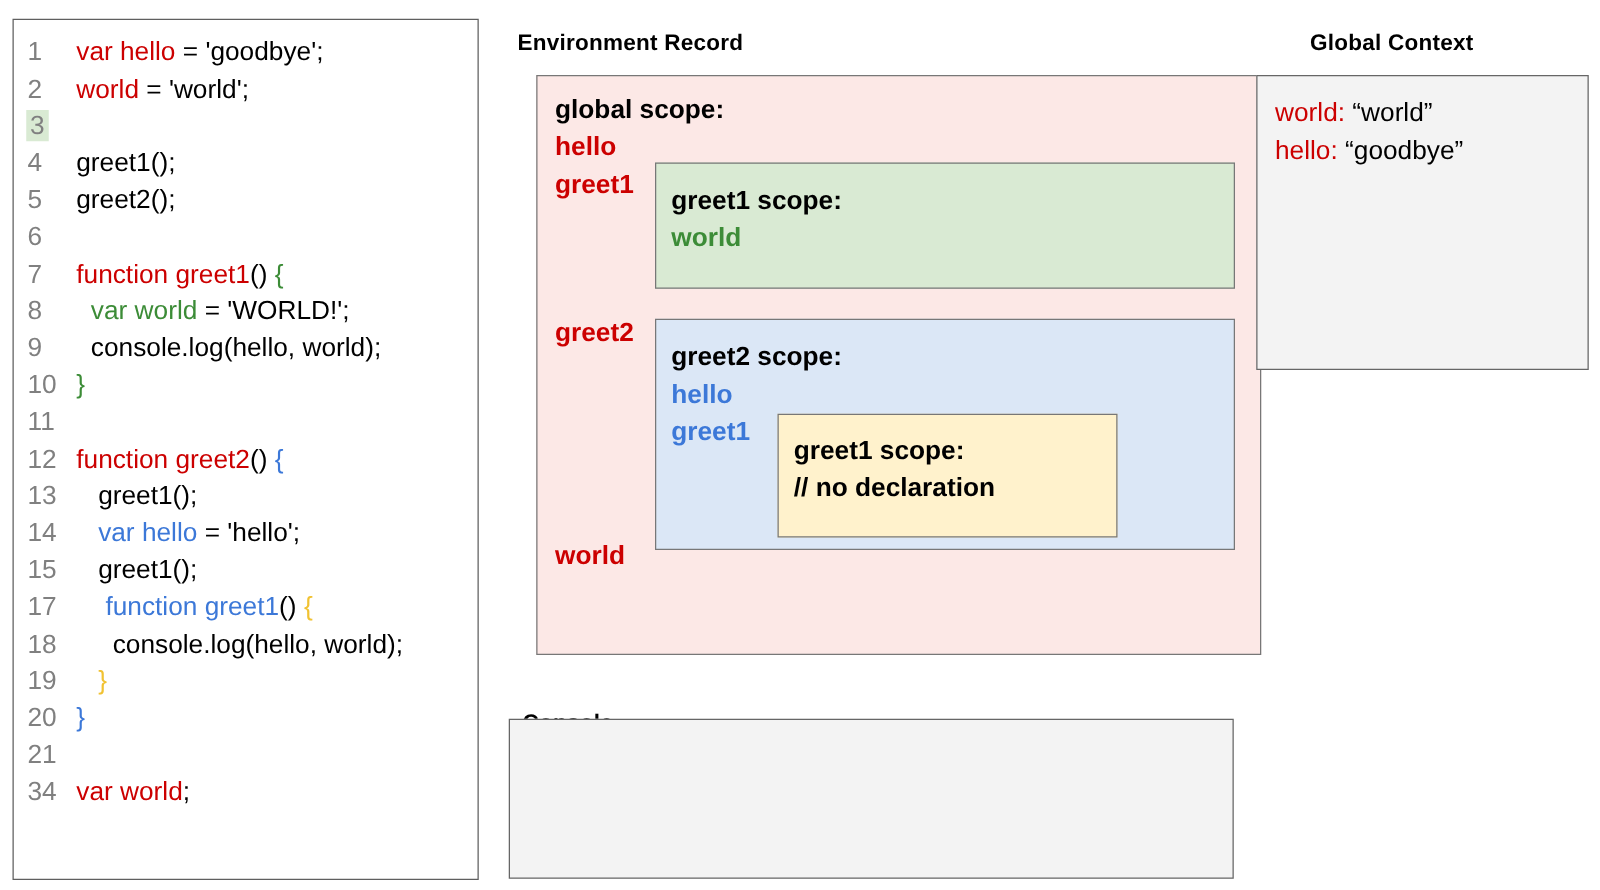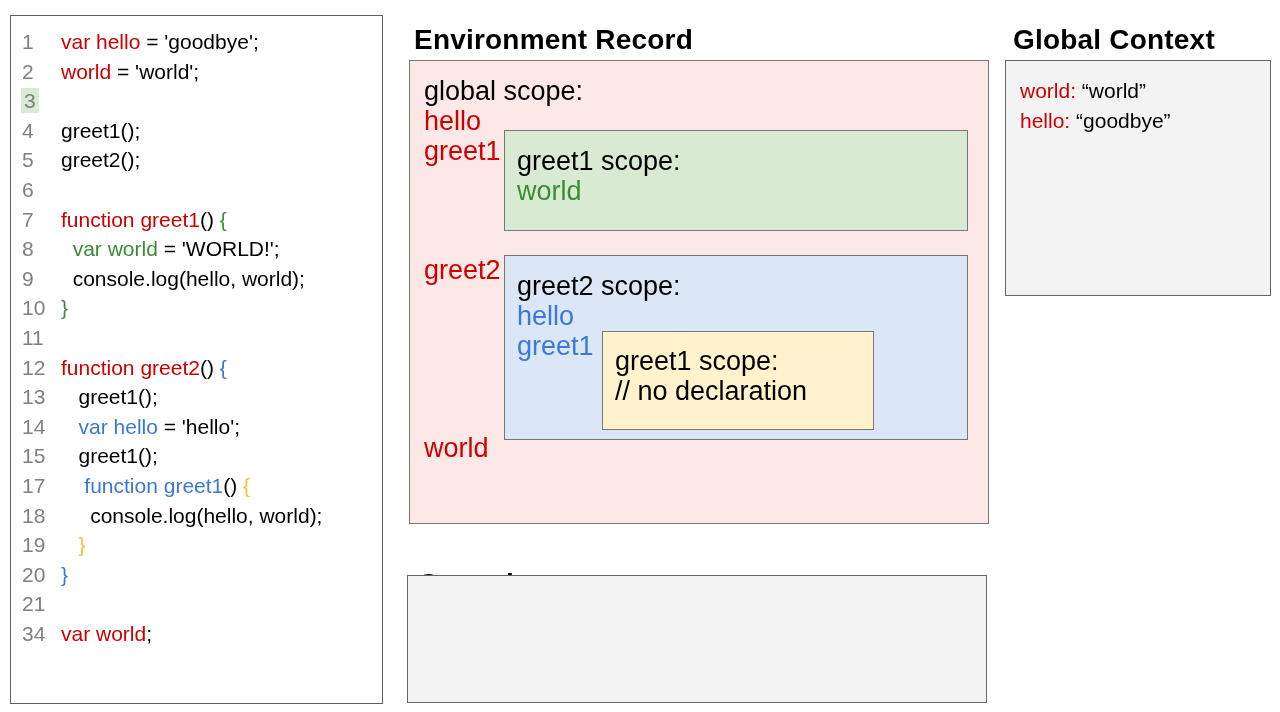--- a/index.html
+++ b/index.html
@@ -37,33 +37,34 @@
 
   .seg-plain  { color: var(--text); }
   .seg-red    { color: var(--red); }
   .seg-green  { color: var(--green); }
   .seg-blue   { color: var(--blue); }
   .seg-yellow { color: var(--yellow); }
 
   
   .panel-heading {
     position: absolute;
-    font-size: 28px;
+    font-size: 18px;
     font-weight: bold;
     color: #000;
     letter-spacing: 0.2px;
   }
 
   
   #env-box {
-    left: 409px; top: 60px;
+    left: 429px; top: 60px;
     width: 578px; height: 462px;
     background: var(--pinkfill);
     border: 1.5px solid #777;
-    font-size: 27px;
+    font-size: 21px;
+    font-weight: bold;
   }
   #env-box .lbl { position: absolute; left: 14px; white-space: nowrap; }
 
   #greet1-box {
     left: 94px; top: 69px;
     width: 450px; height: 84px;
     background: var(--greenfill);
     border: 1.5px solid #777;
     padding: 15px 0 0 12px;
     line-height: 30px;
@@ -156,21 +157,21 @@
         <div class="seg-blue">greet1</div>
       </div>
 
     <div id="greet2-inner-box" class="abs">
       <div>greet1 scope:</div>
       <div>// no declaration</div>
     </div>
   </div>
 </div>
 
-<div class="panel-heading" style="left:1013px; top:24px;">Global Context</div>
+<div class="panel-heading" style="left:1048px; top:24px;">Global Context</div>
 
 <div id="gc-box" class="abs">
   <div>
       <div><span class="seg-red">world:</span><span> “world”</span></div>
       <div><span class="seg-red">hello:</span><span> “goodbye”</span></div>
     </div>
 </div>
 
 <div class="panel-heading" style="left:418px; top:543px;margin-top:25px;">Console</div>
 

